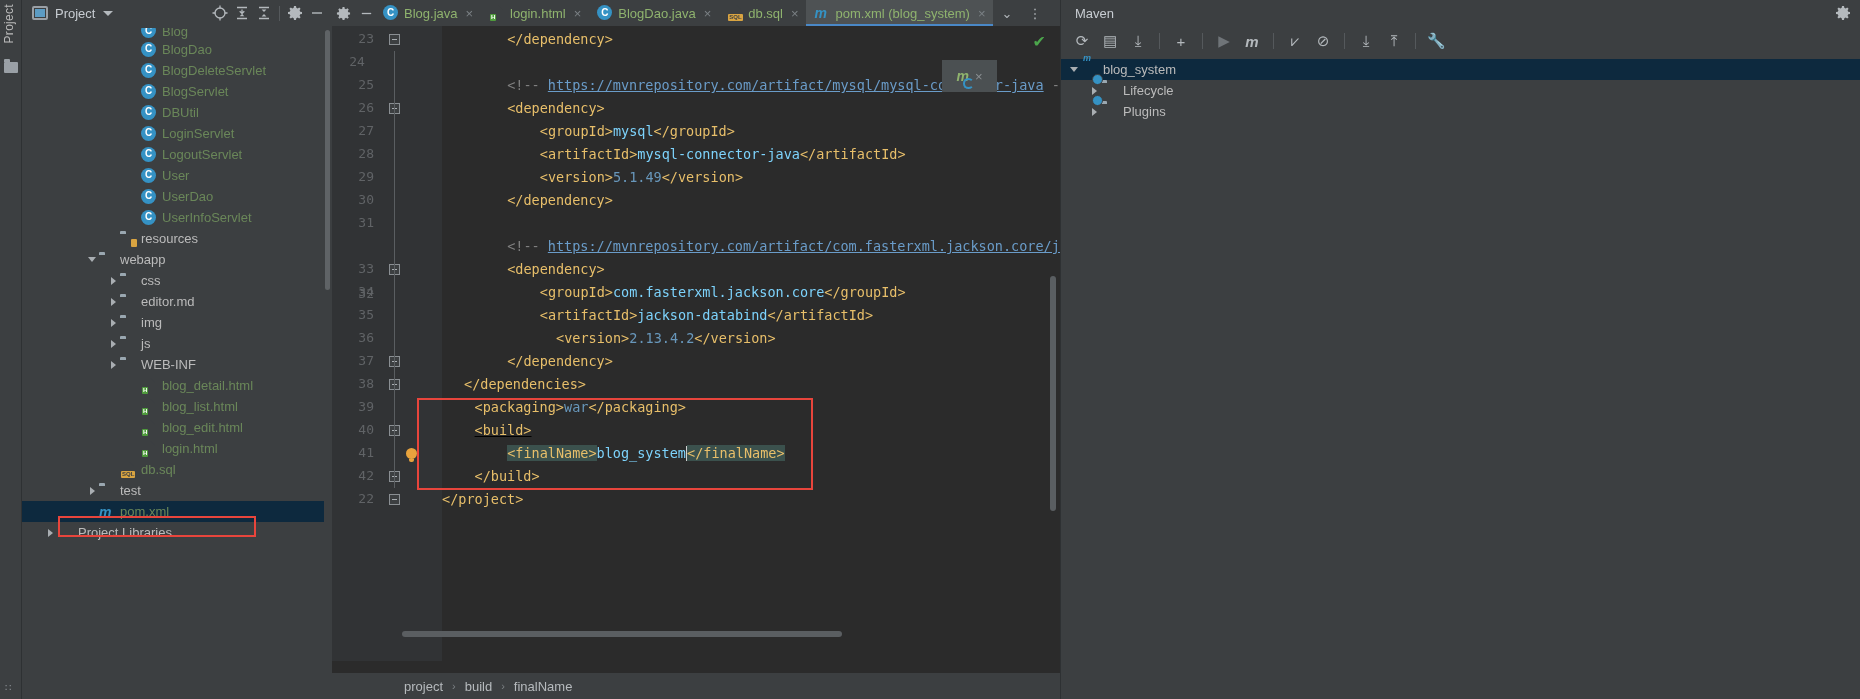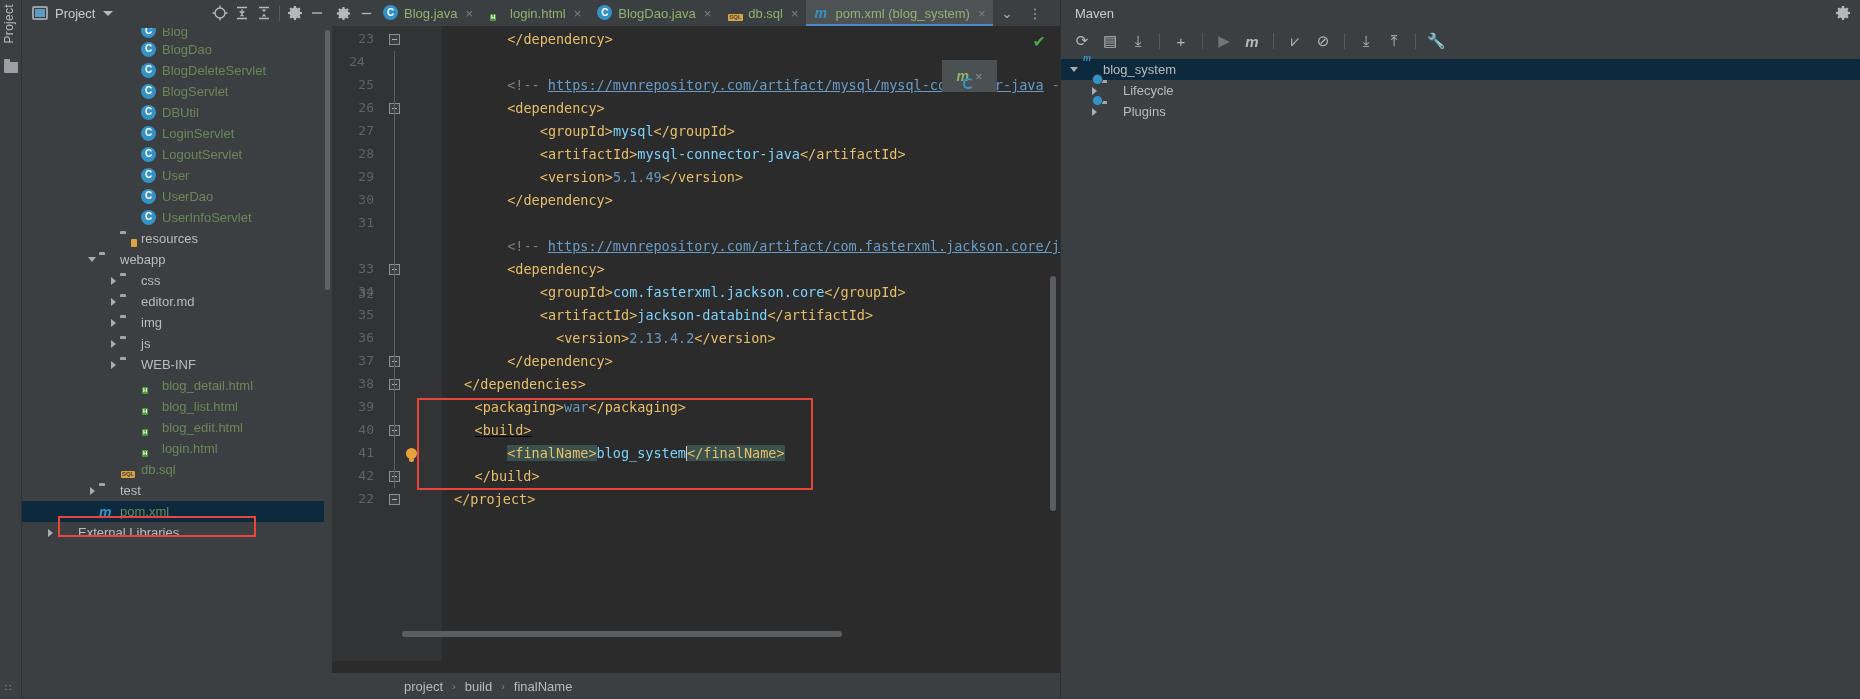--- a/index.html
+++ b/index.html
@@ -496,21 +496,21 @@
         <div class="trow selected">
           <span style="flex: 0 0 63px;"></span>
           <span class="twist "></span>
           <span class="ico"><span class="ico-m">m</span></span>
           <span class="tname c-green">pom.xml</span>
         </div>
         <div class="trow">
           <span style="flex: 0 0 21px;"></span>
           <span class="twist closed"></span>
           <span class="ico"><span class="ico-lib"></span></span>
-          <span class="tname c-grey">External Libraries</span>
+          <span class="tname c-grey">Project Libraries</span>
         </div>
       </div>
     <div class="panel-scrollbar"></div>
   </div>
 
   <div class="editor-wrap">
     <div class="tabbar" id="editor-tabbar">
       <div class="tabs-left-btns">
         <span>
           <svg class="svgi" width="15" height="15" viewBox="0 0 16 16">
@@ -609,21 +609,21 @@
           <div class="cline" style="top: 232px; left: 65.2px;"><span class="tagc">&lt;dependency&gt;</span></div>
           <div class="cline" style="top: 255px; left: 97.8px;"><span class="tagc">&lt;groupId&gt;</span><span class="txtc">com.fasterxml.jackson.core</span><span class="tagc">&lt;/groupId&gt;</span></div>
           <div class="cline" style="top: 278px; left: 97.8px;"><span class="tagc">&lt;artifactId&gt;</span><span class="txtc">jackson-databind</span><span class="tagc">&lt;/artifactId&gt;</span></div>
           <div class="cline" style="top: 301px; left: 114.1px;"><span class="tagc">&lt;version&gt;</span><span class="numv">2.13.4.2</span><span class="tagc">&lt;/version&gt;</span></div>
           <div class="cline" style="top: 324px; left: 65.2px;"><span class="tagc">&lt;/dependency&gt;</span></div>
           <div class="cline" style="top: 347px; left: 22px;"><span class="tagc">&lt;/dependencies&gt;</span></div>
           <div class="cline" style="top: 370px; left: 32.6px;"><span class="tagc">&lt;packaging&gt;</span><span class="strv">war</span><span class="tagc">&lt;/packaging&gt;</span></div>
           <div class="cline" style="top: 393px; left: 32.6px; text-decoration: underline;"><span class="tagc">&lt;build&gt;</span></div>
           <div class="cline" style="top: 416px; left: 65.2px;"><span class="hl-sel tagc">&lt;finalName&gt;</span><span class="txtc">blog_system</span><span class="caret"></span><span class="hl-sel tagc">&lt;/finalName&gt;</span></div>
           <div class="cline" style="top: 439px; left: 32.6px;"><span class="tagc">&lt;/build&gt;</span></div>
-          <div class="cline" style="top: 462px; left: 12px; text-align: right;"><span class="tagc">&lt;/project&gt;</span></div>
+          <div class="cline" style="top: 462px; left: 0px; text-align: right;"><span class="tagc">&lt;/project&gt;</span></div>
         </div>
       <div class="check-ok">✔</div>
       <div class="right-scroll"></div>
       <div class="hscroll"></div>
 
       <div class="red-box" style="left:85px; top:372px; width:396px; height:92px;"></div>
     </div>
 
     <div class="breadcrumbs" id="editor-breadcrumbs">
         <span>project</span>

